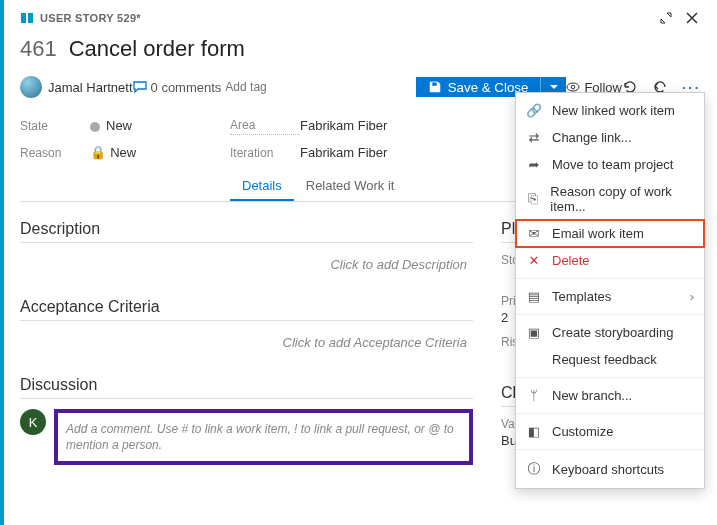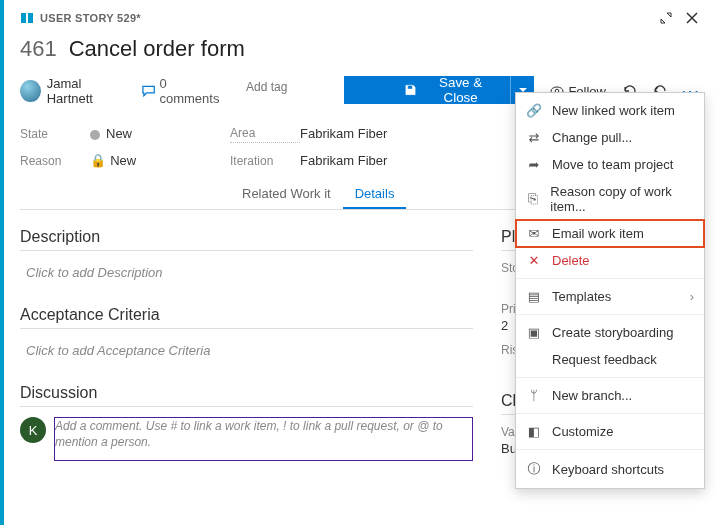--- a/index.html
+++ b/index.html
@@ -10,26 +10,26 @@
   .top-row { display: flex; align-items: center; height: 30px; padding-top: 6px; font-weight: bold; }
   .wi-icon { width: 14px; height: 14px; margin-right: 6px; }
   .wi-type { color: #666; font-size: 11px; letter-spacing: .3px; }
   .top-actions { margin-left: auto; display: flex; gap: 8px; }
   .icon-btn { width: 18px; height: 18px; display:flex; align-items:center; justify-content:center; color:#333; }
 
   .title-row { display: flex; align-items: baseline; gap: 12px; margin: 6px 0 14px 0; }
   .wi-num { font-size: 22px; color: #666; font-weight: 400; }
   .wi-title { font-size: 22px; color: #222; font-weight: 400; }
 
-  .meta-row { display: flex; gap: 16px; margin-bottom: 18px; }
+  .meta-row { display: flex; align-items: center; gap: 0; margin-bottom: 18px; }
   .avatar { width: 22px; height: 22px; border-radius: 50%; background: radial-gradient(circle at 35% 30%, #8fd1e8, #2c6f94); display:inline-block; }
   .person { display:flex; align-items:center; gap:6px; color:#333; }
   .comments { display:flex; align-items:center; gap:4px; color:#555; }
   .add-tag { width:70px; height:22px; border:none; background:transparent; color:#888; font-size:12px; padding:0 4px; }
-  .save-btn { display:flex; align-items:center; background:#0078D4; color:#fff; height:28px; border:none;padding-left:48px; }
+  .save-btn { display:flex; align-items:center; background:#0078D4; color:#fff; height:20px; border:none; }
   .save-main { display:flex; align-items:center; gap:6px; padding:0 12px; height:100%; }
   .save-drop { width:26px; height:100%; display:flex; align-items:center; justify-content:center; border-left:1px solid rgba(255,255,255,.35); }
   .follow { display:flex; align-items:center; gap:4px; color:#333; }
   .tool-icons { display:flex; align-items:center; gap:14px; color:#555; }
 
   .state-grid { display:grid; grid-template-columns: 70px 140px 70px 200px; row-gap:10px; align-items:center; margin-bottom:10px; }
   .lbl { color:#888; font-size:12px; }
   .state-dot { width:10px; height:10px; border-radius:50%; background:#aaa; display:inline-block; margin-right:6px; vertical-align:middle;}
   .lock-ico { color:#888; margin-right:4px; }
   .underline { border-bottom:1px dotted #bbb; padding:2px 0; }
@@ -37,27 +37,27 @@
   .tab-row { display:flex; border-bottom:1px solid #ddd; margin-top:10px; width:100%; padding-left:210px; }
   .tab { padding:8px 12px 6px 12px; color:#666; font-size:13px; }
   .tab.active { color:#0078D4; border-bottom:2px solid #0078D4; }
 
   .body-cols { display:flex; gap:28px; margin-top:14px; }
   .col-left { flex:1 1 60%; }
   .col-right { flex:0 0 200px; }
 
   .section-h { font-size:16px; color:#333; margin:4px 0 4px 0; font-weight:400;}
   .sep { border:none; border-top:1px solid #ddd; margin:4px 0 10px 0; }
-  .placeholder { color:#888; font-style:italic; padding:4px 6px; }
+  .placeholder { color:#888; font-style:italic; padding:4px 6px;text-align:right; }
   .field-lbl { color:#888; font-size:12px; margin-top:10px; }
   .field-val { color:#333; margin-top:2px; }
 
   .disc-row { display:flex; gap:8px; align-items:flex-start; }
   .disc-avatar { width:26px; height:26px; border-radius:50%; background:#2a5a2a; color:#fff; display:flex; align-items:center; justify-content:center; font-size:13px;}
-  .disc-input { flex:1; border:1px solid #4c1d95; font-style:italic; color:#888; min-height:44px; font-size:12px; line-height:1.35;}
+  .disc-input { flex:1; border:4px solid #4c1d95; padding:8px; font-style:italic; color:#888; min-height:44px; font-size:12px; line-height:1.35;}
 
   
   .ctx-menu { position:absolute; right:12px; top:92px; width:190px; background:#fff; border:1px solid #ccc; box-shadow:0 4px 12px rgba(0,0,0,.18); padding:4px 0; z-index:50;}
   .ctx-item { display:flex; align-items:center; gap:10px; padding:6px 10px; color:#333; font-size:13px; }
   .ctx-item .ico { width:16px; display:flex; justify-content:center; color:#555; }
   .ctx-item.del { color:#d13438; }
   .ctx-item.del .ico { color:#d13438; }
   .ctx-sep { border:none; border-top:1px solid #eee; margin:4px 0; }
   .ctx-item.hl { outline:2px solid #e34b21; outline-offset:-1px; }
   .ctx-chevron { margin-left:auto; color:#888; }
@@ -152,22 +152,22 @@
     <span class="lbl underline">Area</span>
     <span>Fabrikam Fiber</span>
 
     <span class="lbl">Reason</span>
     <span><span class="lock-ico">🔒</span><span>New</span></span>
     <span class="lbl">Iteration</span>
     <span>Fabrikam Fiber</span>
   </div>
 
   <div class="tab-row">
+    <div class="tab active">Details</div>
     <div class="tab">Related Work it</div>
-    <div class="tab active">Details</div>
   </div>
 
   <div class="body-cols">
     <div class="col-left">
       <div class="section-h">Description</div>
       <hr class="sep">
       <div class="placeholder">Click to add Description</div>
 
       <div style="height:18px"></div>
       <div class="section-h">Acceptance Criteria</div>
@@ -203,21 +203,21 @@
 
 </div>
 
 <div class="ctx-menu">
   <div class="ctx-item">
       <span class="ico">🔗</span>
       <span>New linked work item</span>
     </div>
   <div class="ctx-item">
       <span class="ico">⇄</span>
-      <span>Change pull...</span>
+      <span>Change link...</span>
     </div>
   <div class="ctx-item">
       <span class="ico">➦</span>
       <span>Move to team project</span>
     </div>
   <div class="ctx-item">
       <span class="ico">⎘</span>
       <span>Reason copy of work item...</span>
     </div>
   <div class="ctx-item hl">

